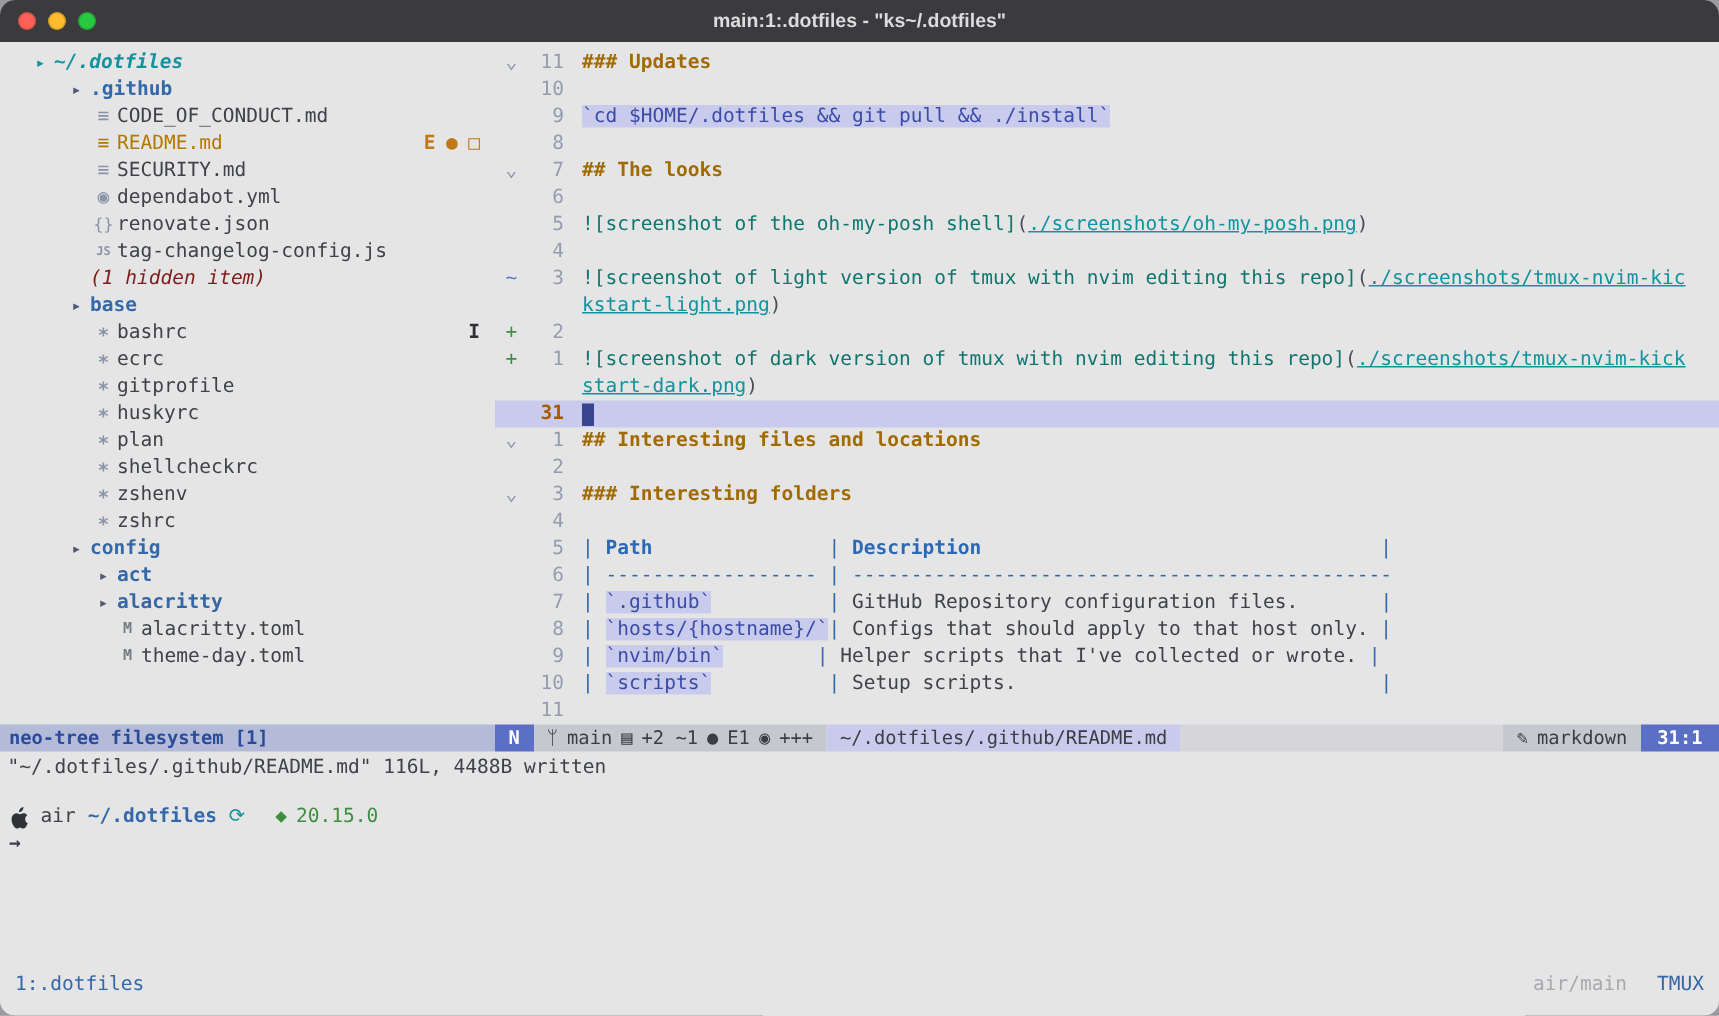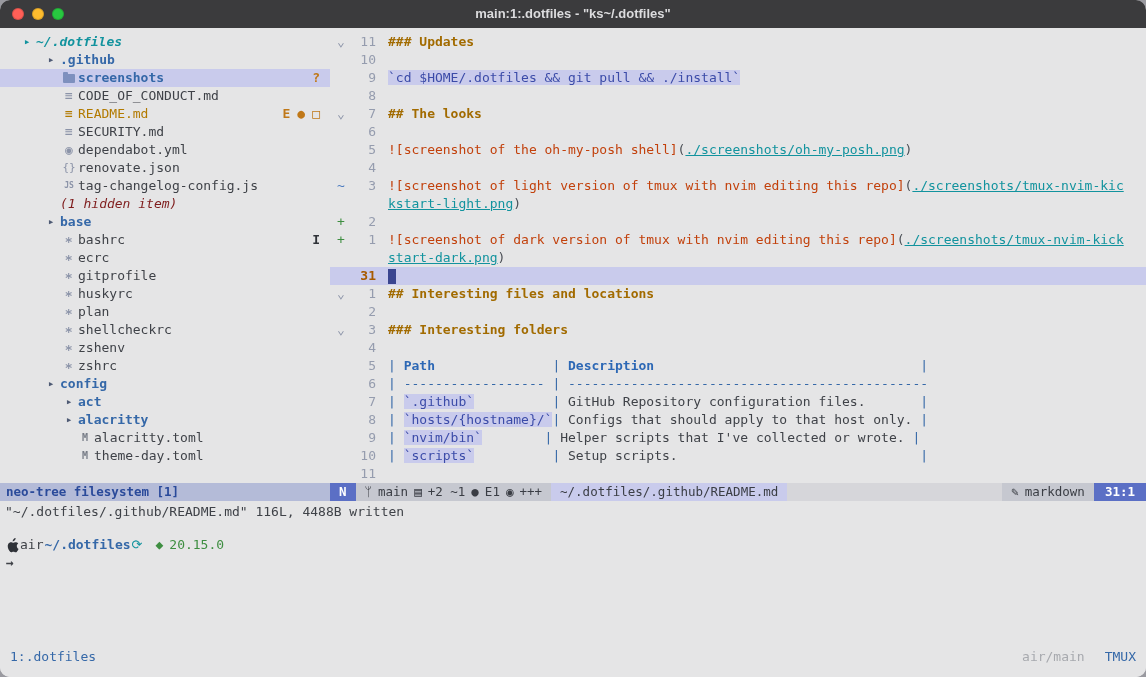--- a/index.html
+++ b/index.html
@@ -45,41 +45,41 @@
   .sign{width:22px;flex:none;text-align:center;color:#8B93A8;}
   .sign.gita{color:#3E8E41;}
   .sign.gitc{color:#4D7CC0;}
   .sign.fold{color:#8B93A8;}
   .num{width:24px;flex:none;text-align:right;color:#959CAE;margin-right:12px;}
   .num.cur{color:#A85A00;font-weight:bold;}
   .etext{flex:1;overflow:hidden;}
   .cursor-block{display:inline-block;width:8px;height:15px;background:#3A458F;transform:translateY(2px);}
   .seg-header{color:#A26B00;font-weight:bold;}
   .seg-code{background:#C9CBEC;color:#3B4BA8;}
-  .seg-alt{color:#c2410c;}
+  .seg-alt{color:#0f766e;}
   .seg-link{color:#12939E;text-decoration:underline;}
   .seg-punct{color:#4A4E55;}
   .seg-text{color:#3F4248;}
   .seg-pipe{color:#3568A8;}
   .seg-th{color:#2D68B5;font-weight:bold;}
   .seg-dash{color:#3568A8;}
   
   .neotree-status{position:absolute;left:0;top:455px;width:330px;height:18px;background:#B4BBD8;color:#2A4A9A;
                   padding:0 6px;box-sizing:border-box;font-size:12.5px;font-weight:600;display:flex;align-items:center;}
   .statusline{position:absolute;left:330px;right:0;top:455px;height:18px;display:flex;align-items:stretch;font-size:12.5px;}
   .sl-mode{background:#5B6FC5;color:#fff;font-weight:bold;padding:0 9px;display:flex;align-items:center;}
   .sl-left{background:#C6C8D0;color:#3A3D44;padding:0 9px;display:flex;gap:6px;align-items:center;}
   .sl-path{background:#C9CBEC;color:#3A3D44;padding:0 9px;display:flex;align-items:center;}
   .sl-fill{flex:1;background:#D6D6DA;}
   .sl-ft{background:#C6C8D0;color:#3A3D44;padding:0 9px;display:flex;gap:6px;align-items:center;}
   .sl-pos{background:#5B6FC5;color:#fff;font-weight:bold;padding:0 11px;display:flex;align-items:center;}
   
   .cmdline{position:absolute;left:0;top:475px;right:0;height:18px;padding-left:5px;white-space:pre;color:#3F4248;}
   .shell{position:absolute;left:0;top:508px;right:0;}
-  .prompt-line{display:flex;align-items:center;gap:1px;padding-left:6px;height:18px;}
+  .prompt-line{display:flex;align-items:center;gap:8px;padding-left:6px;height:18px;}
   .p-host{color:#3F4248;}
   .p-cwd{color:#3568A8;font-weight:bold;}
   .p-refresh{color:#12939E;}
   .p-node{color:#3E8E41;margin-left:12px;display:flex;gap:6px;align-items:center;}
   .arrow-line{padding-left:6px;height:18px;color:#3F4248;font-weight:bold;}
   
   .tmuxbar{position:absolute;left:0;right:0;top:620px;height:18px;display:flex;align-items:center;
            padding:0 10px;box-sizing:border-box;}
   .tmux-left{color:#3568A8;}
   .tmux-right{margin-left:auto;display:flex;gap:20px;align-items:center;}
@@ -98,21 +98,20 @@
       <span class="light green"></span>
     </div>
     <span>main:1:.dotfiles - "ks~/.dotfiles"</span>
   </div>
 
   <div class="term">
 
     <div class="sidebar">
         <div class="srow" style="padding-left: 18px;"><span class="ic ic-arrow teal">▸</span><span class="slabel lb-root">~/.dotfiles</span></div>
         <div class="srow" style="padding-left: 42px;"><span class="ic ic-arrow">▸</span><span class="slabel lb-dir">.github</span></div>
-        <div class="srow selected" style="padding-left: 60px;"><span class="ic"><span class="folder-shape"></span></span><span class="slabel lb-dir">screenshots</span><span class="badges"><span class="badge-orange">?</span></span></div>
         <div class="srow" style="padding-left: 60px;"><span class="ic ic-doc">≡</span><span class="slabel lb-file">CODE_OF_CONDUCT.md</span></div>
         <div class="srow" style="padding-left: 60px;"><span class="ic ic-doc orange">≡</span><span class="slabel lb-readme">README.md</span><span class="badges"><span class="badge-orange">E</span><span class="badge-orange">●</span><span class="badge-orange">□</span></span></div>
         <div class="srow" style="padding-left: 60px;"><span class="ic ic-doc">≡</span><span class="slabel lb-file">SECURITY.md</span></div>
         <div class="srow" style="padding-left: 60px;"><span class="ic ic-doc">◉</span><span class="slabel lb-file">dependabot.yml</span></div>
         <div class="srow" style="padding-left: 60px;"><span class="ic ic-braces">{}</span><span class="slabel lb-file">renovate.json</span></div>
         <div class="srow" style="padding-left: 60px;"><span class="ic ic-js">JS</span><span class="slabel lb-file">tag-changelog-config.js</span></div>
         <div class="srow" style="padding-left: 60px;"><span class="slabel lb-hidden">(1 hidden item)</span></div>
         <div class="srow" style="padding-left: 42px;"><span class="ic ic-arrow">▸</span><span class="slabel lb-dir">base</span></div>
         <div class="srow" style="padding-left: 60px;"><span class="ic ic-star">∗</span><span class="slabel lb-file">bashrc</span><span class="badges"><span class="badge-dark">I</span></span></div>
         <div class="srow" style="padding-left: 60px;"><span class="ic ic-star">∗</span><span class="slabel lb-file">ecrc</span></div>

